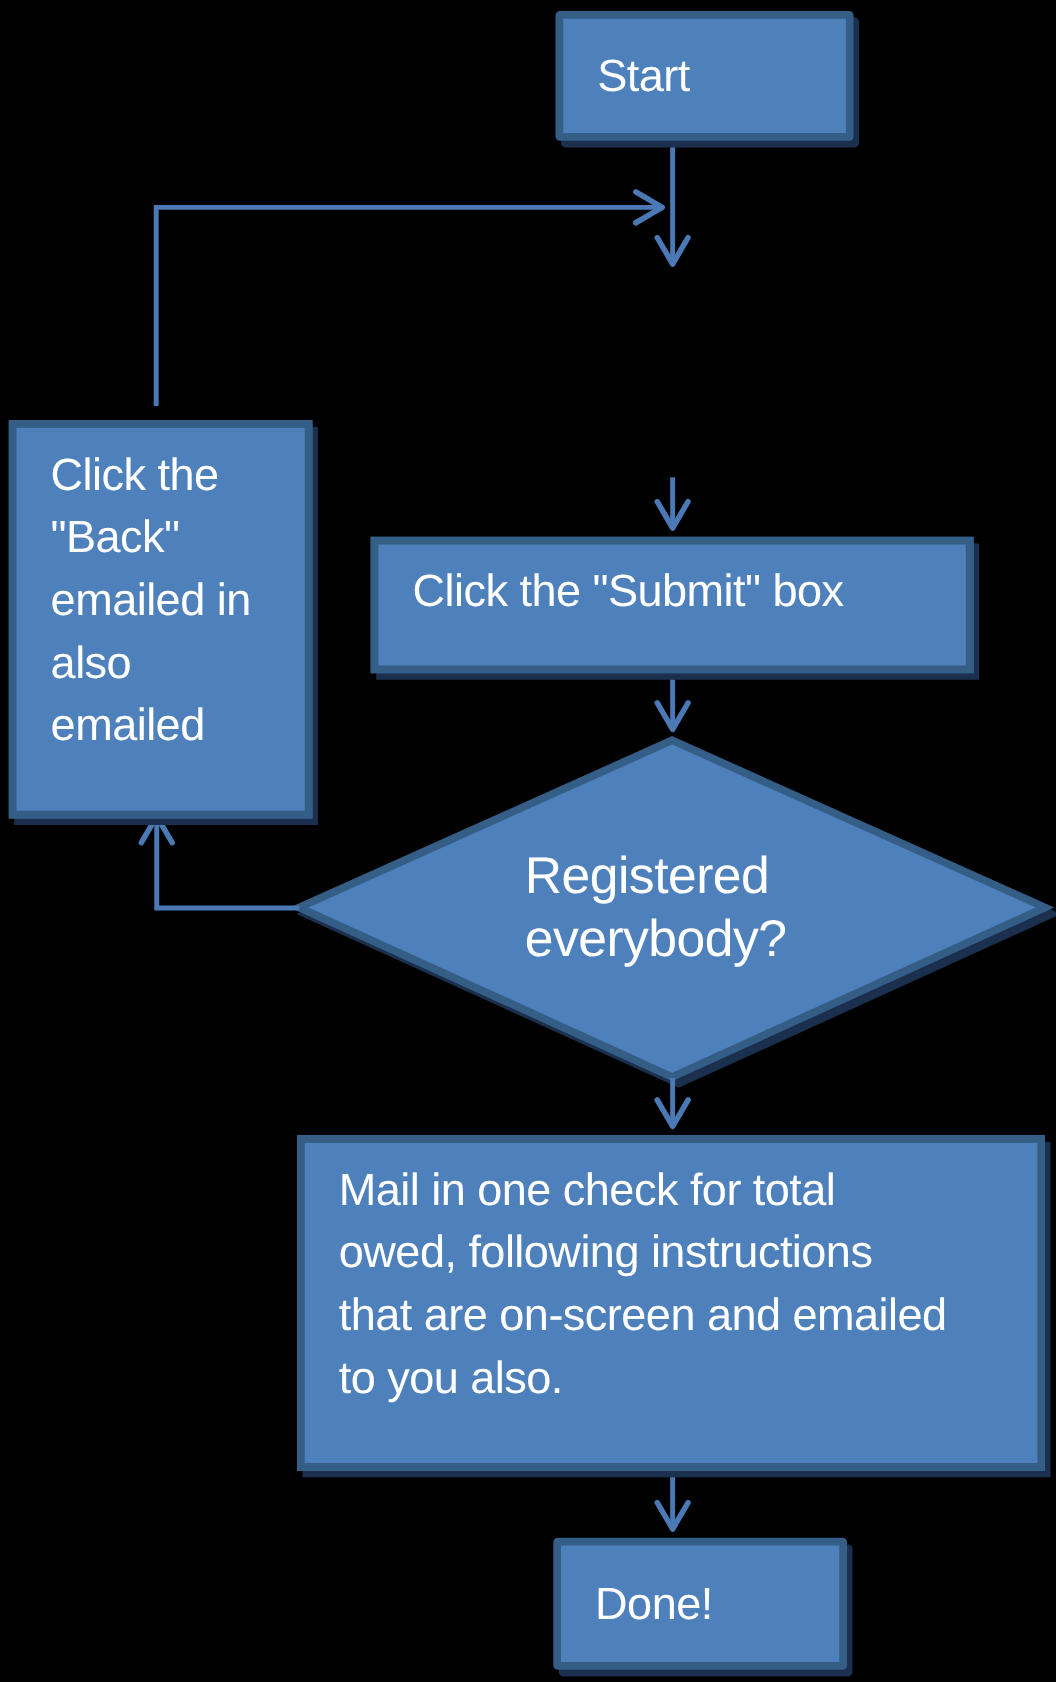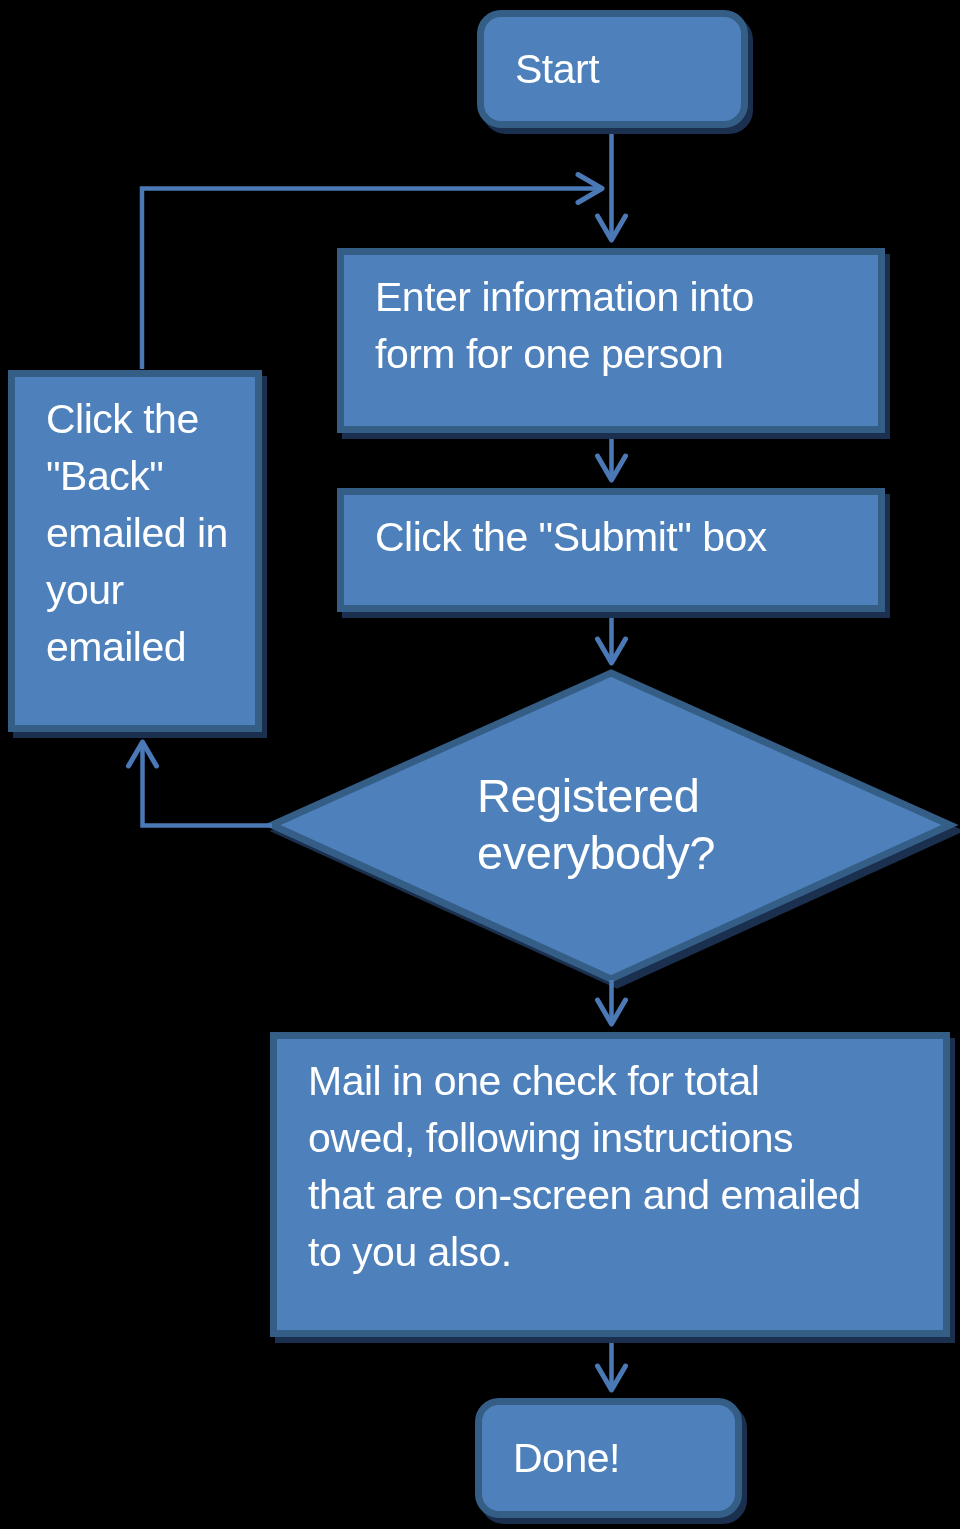--- a/index.html
+++ b/index.html
@@ -30,30 +30,31 @@
     background:var(--node_fill);
     border:7px solid var(--node_border);
     color:var(--text);
     font-size:41px;
     line-height:57px;
     letter-spacing:-0.5px;
     box-shadow:5px 6px 0 var(--shadow);
   }
   .rect{padding:14px 20px 0 31px;}
   .rounded{
-    border-radius:24px;
+    border-radius:4px;
     display:flex;align-items:center;
     padding-left:31px;
+    margin-left:28px;
   }
   .node .line{white-space:nowrap;}
 
   .n-start{left:477px;top:10px;width:271px;height:118px;}
   .n-enter{left:337px;top:248px;width:548px;height:185px;}
   .n-submit{left:337px;top:488px;width:548px;height:124px;}
-  .n-back{left:8px;top:370px;width:254px;height:362px;}
+  .n-back{left:8px;top:382px;width:276px;height:362px;}
   .n-mail{left:270px;top:1032px;width:680px;height:305px;}
   .n-done{left:475px;top:1398px;width:267px;height:120px;}
 
   .diamond-label{
     position:absolute;left:477px;top:767px;
     color:var(--text);
     font-size:47px;line-height:57px;letter-spacing:-0.5px;
   }
 </style>
 </head>
@@ -77,34 +78,30 @@
     <path class="edge" d="M 611.5 613 L 611.5 663" marker-end="url(#arrowhead)"></path>
     <path class="edge" d="M 272 825.5 L 142.5 825.5 L 142.5 742" marker-end="url(#arrowhead)"></path>
     <path class="edge" d="M 611.5 980 L 611.5 1024" marker-end="url(#arrowhead)"></path>
     <path class="edge" d="M 611.5 1338 L 611.5 1390" marker-end="url(#arrowhead)"></path>
   </svg>
 
   <div class="node rounded n-start">
     <span>Start</span>
   </div>
 
-  <div class="node rect n-enter">
-      <div class="line">Enter information into</div>
-      <div class="line">form for one person</div>
-    </div>
 
   <div class="node rect n-submit">
       <div class="line">Click the "Submit" box</div>
     </div>
 
   <div class="node rect n-back">
       <div class="line">Click the</div>
       <div class="line">"Back"</div>
       <div class="line">emailed in</div>
-      <div class="line">your</div>
+      <div class="line">also</div>
       <div class="line">emailed</div>
     </div>
 
   <div class="diamond-label">
       <div class="line">Registered</div>
       <div class="line">everybody?</div>
     </div>
 
   <div class="node rect n-mail">
       <div class="line">Mail in one check for total</div>

